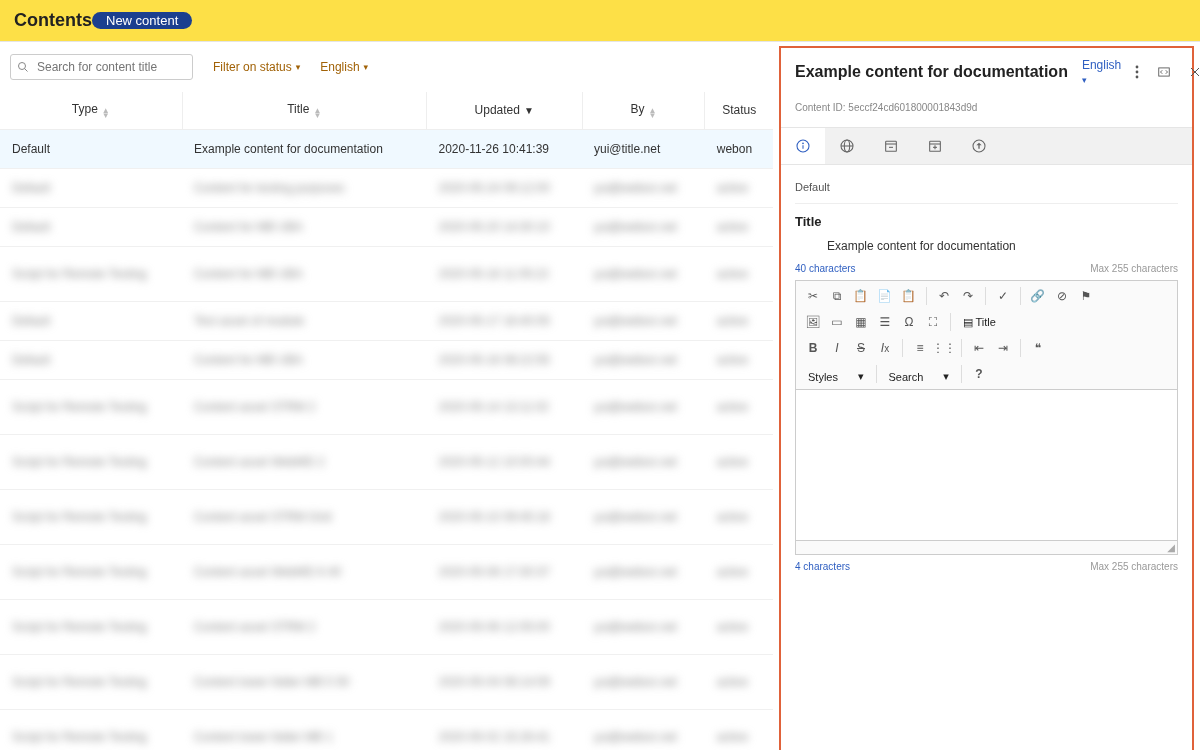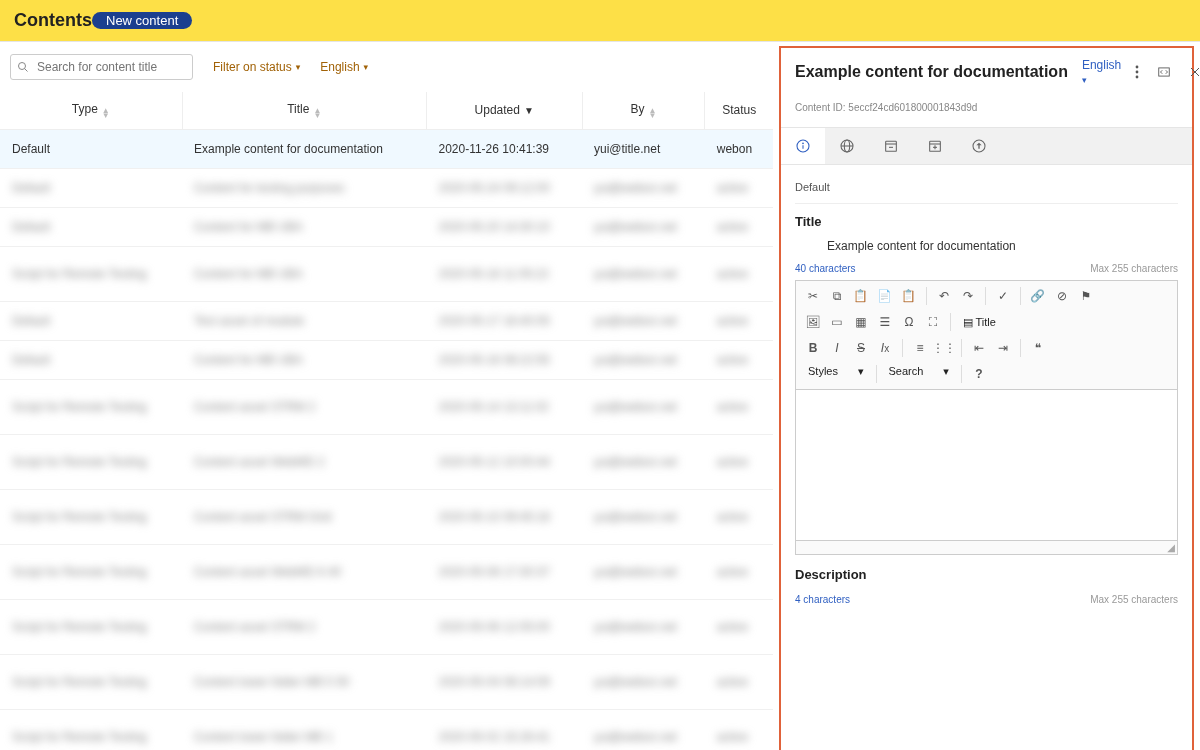--- a/index.html
+++ b/index.html
@@ -49,21 +49,21 @@
   .char-row { display: flex; justify-content: space-between; font-size: 10px; color: #999; padding: 6px 0; }
   .char-row .left { color: #2f5fc1; }
   
   .wysiwyg-label { font-size: 13px; font-weight: 600; padding: 12px 0 6px; }
   .editor-box { border: 1px solid #ccc; }
   .toolbar { border-bottom: 1px solid #ccc; background: #fafafa; padding: 2px; }
   .toolbar-row { display: flex; flex-wrap: wrap; align-items: center; padding: 2px 4px; gap: 2px; }
   .tb-btn { width: 22px; height: 22px; display: flex; align-items: center; justify-content: center; color: #555; font-size: 12px; cursor: pointer; border-radius: 2px; }
   .tb-sep { width: 1px; height: 18px; background: #ddd; margin: 0 4px; }
   .tb-source { font-size: 11px; padding: 0 6px; display: flex; align-items: center; gap: 2px; cursor: pointer; }
-  .tb-select { font-size: 11px; padding: 2px 6px; display: flex; align-items: flex-start; gap: 20px; cursor: pointer; height: 22px; }
+  .tb-select { font-size: 11px; padding: 2px 6px; display: flex; align-items: flex-end; gap: 20px; cursor: pointer; height: 22px; }
   .editor-area { min-height: 150px; background: #fff; }
   .resize-bar { height: 14px; border-top: 1px solid #ccc; background: #fafafa; position: relative; }
   .resize-grip { position: absolute; right: 2px; bottom: 1px; color: #aaa; font-size: 10px; }
   
   svg { display: block; }
 </style>
 </head>
 <body>
 
 <div class="page-header">
@@ -354,20 +354,19 @@
                 <b>?</b>
               </span>
           </div>
         </div>
         <div class="editor-area"></div>
         <div class="resize-bar">
             <span class="resize-grip">◢</span>
           </div>
       </div>
 
-      <div class="wysiwyg-label">Description</div>
       <div class="char-row">
         <span class="left">4 characters</span>
         <span>Max 255 characters</span>
       </div>
     </div>
   </div>
 </div>
 
 </body></html>

